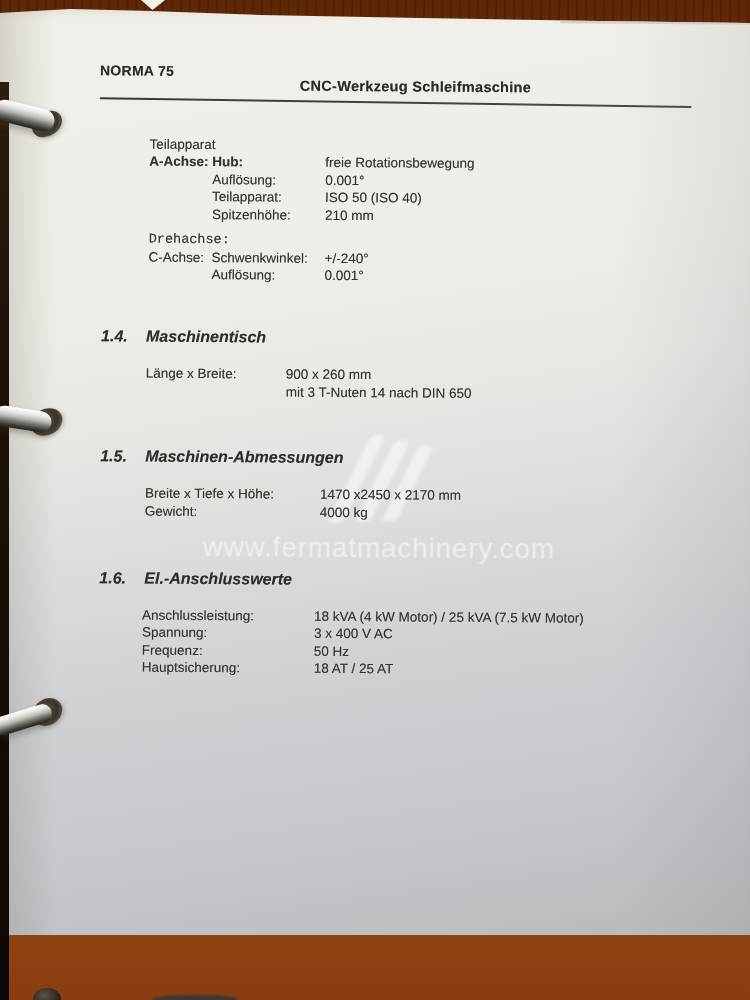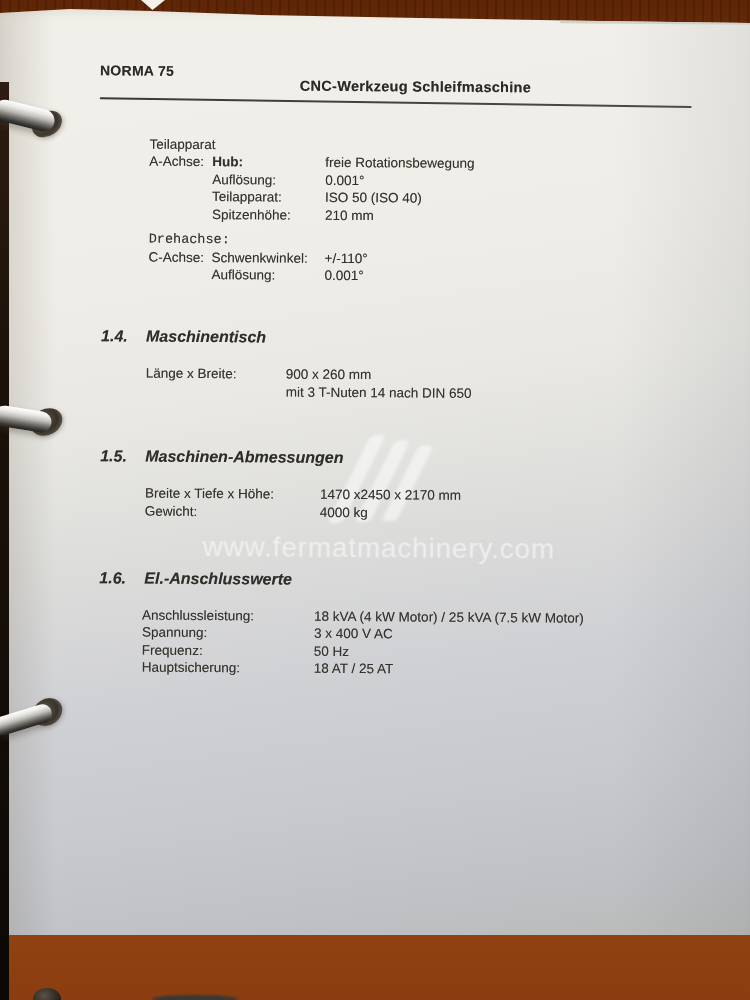--- a/index.html
+++ b/index.html
@@ -83,34 +83,34 @@
   <div class="paper">
     <div class="edge-line"></div>
 
     <div class="content">
 
       <div class="hdr" style="left:100px; top:62px;">NORMA 75</div>
       <div class="hdr" style="left:300px; top:76px; font-size:14.5px;">CNC-Werkzeug Schleifmaschine</div>
       <div class="rule"></div>
 
       <div class="t" style="left:150px; top:136px;">Teilapparat</div>
-      <div class="t" style="left:150px; top:153px;">A-Achse:</div>
+      <div class="t" style="left:150px; top:153px;font-weight:bold;">A-Achse:</div>
       <div class="t" style="left:213px; top:153px;font-weight:bold;">Hub:</div>
       <div class="t" style="left:326px; top:153px;">freie Rotationsbewegung</div>
       <div class="t" style="left:213px; top:170.5px;">Auflösung:</div>
       <div class="t" style="left:326px; top:170.5px;">0.001°</div>
       <div class="t" style="left:213px; top:188px;">Teilapparat:</div>
       <div class="t" style="left:326px; top:188px;">ISO 50 (ISO 40)</div>
       <div class="t" style="left:213px; top:205.5px;text-align:right;">Spitzenhöhe:</div>
       <div class="t" style="left:326px; top:205.5px;">210 mm</div>
 
       <div class="t" style="left:150px; top:231px;font-family:Liberation Mono, monospace;">Drehachse:</div>
       <div class="t" style="left:150px; top:248.5px;">C-Achse:</div>
       <div class="t" style="left:213px; top:248.5px;">Schwenkwinkel:</div>
-      <div class="t" style="left:326px; top:248.5px;">+/-110°</div>
+      <div class="t" style="left:326px; top:248.5px;">+/-240°</div>
       <div class="t" style="left:213px; top:266px;">Auflösung:</div>
       <div class="t" style="left:326px; top:266px;">0.001°</div>
 
       <div class="h" style="left:103px; top:327px;">1.4.</div>
       <div class="h" style="left:148px; top:327px;">Maschinentisch</div>
       <div class="t" style="left:148px; top:365px;">Länge x Breite:</div>
       <div class="t" style="left:288px; top:365px;">900 x 260 mm</div>
       <div class="t" style="left:288px; top:382.5px;">mit 3 T-Nuten 14 nach DIN 650</div>
 
       <div class="chev" style="left:352px;"></div>

